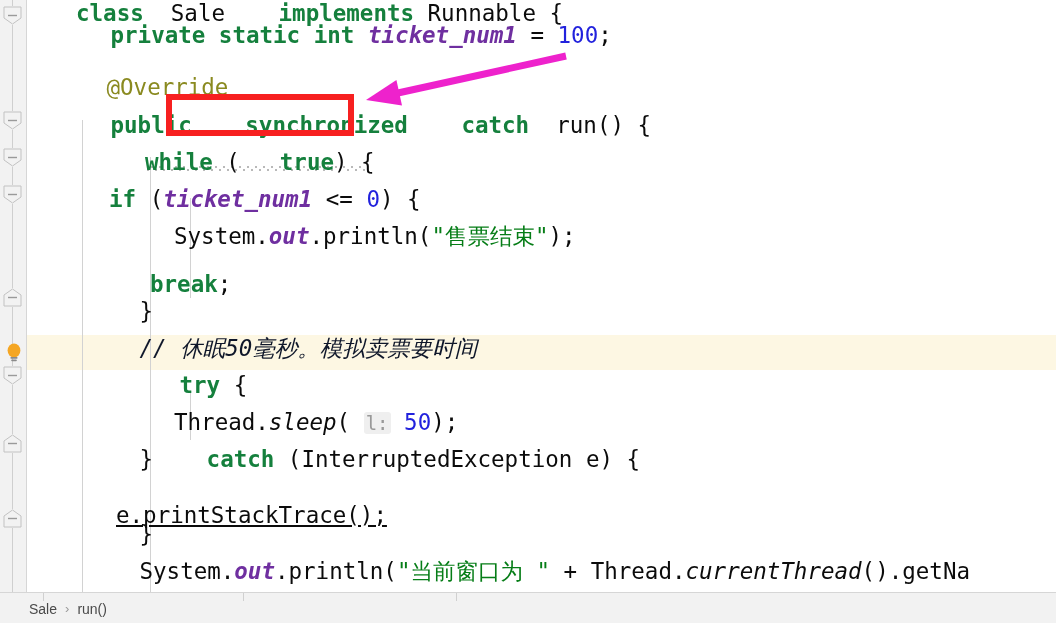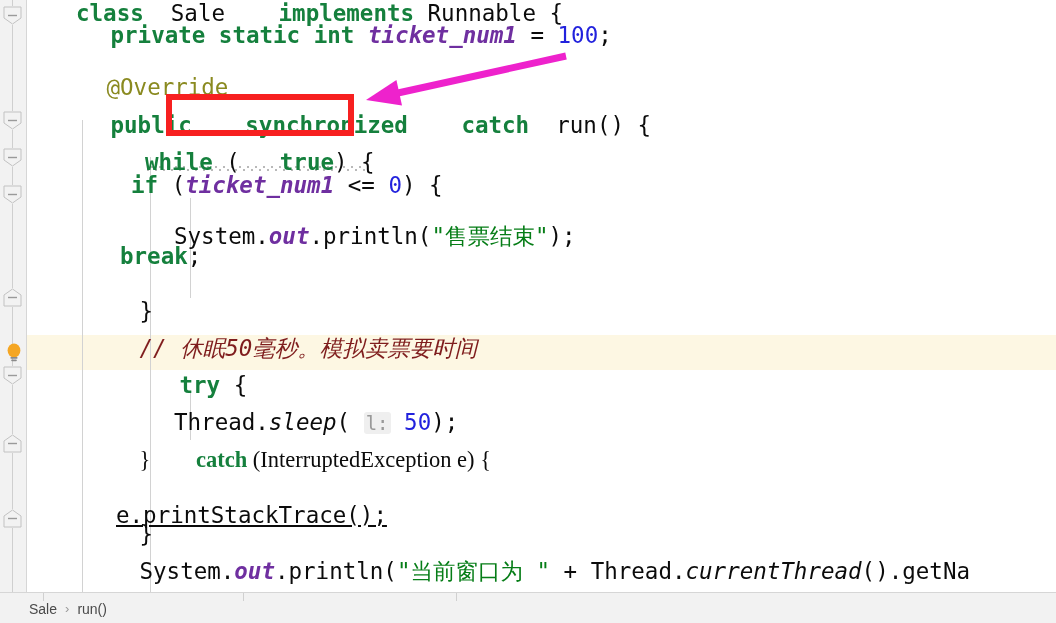--- a/index.html
+++ b/index.html
@@ -35,21 +35,21 @@
 
   
   .line{position:absolute;left:0;white-space:pre;font-size:22.5px;line-height:35px;height:35px;color:#0b0b0b;letter-spacing:0px;}
 
   .kw{color:#15803d;font-weight:bold;margin-left:40px;}
   .ann{color:#8a8a20;margin-left:36px;}
   .sfld{color:#6f2fa0;font-style:italic;font-weight:bold;}
   .num{color:#2222dd;}
   .str{color:#067d17;}
   .plain{color:#0b0b0b;}
-  .cmt{color:#7f1d1d;font-style:italic;}
+  .cmt{color:#0f172a;font-style:italic;}
   .mth{color:#0b0b0b;font-style:italic;}
   .hint{color:#999999;background:#efefef;border-radius:3px;padding:0 2px;font-size:19px;}
 
   
   .squiggle{position:absolute;height:6px;background-repeat:repeat-x;
     background-image:
       radial-gradient(circle at 2px 4px, #b9b9b9 1.2px, transparent 1.4px),
       radial-gradient(circle at 6px 1px, #b9b9b9 1.2px, transparent 1.4px);
     background-size:8px 6px;}
 
@@ -151,28 +151,28 @@
     <div class="iguide" style="left:190px;top:392px;height:48px;"></div>
 
     <div class="squiggle" style="left:146px;top:166px;width:222px;"></div>
 
     <div id="code">
         <div class="line" style="top: -4px; padding-left: 36px;"><span class="kw">class</span><span class="plain">  Sale </span><span class="kw">implements</span><span class="plain"> Runnable {</span></div>
         <div class="line" style="top: 18px; padding-left: 70.5px;"><span class="kw">private static int</span><span class="plain"> </span><span class="sfld">ticket_num1</span><span class="plain"> = </span><span class="num">100</span><span class="plain">;</span></div>
         <div class="line" style="top: 70.4px; padding-left: 70.5px;"><span class="ann">@Override</span></div>
         <div class="line" style="top: 107.6px; padding-left: 70.5px;"><span class="kw">public</span><span class="plain"> </span><span class="kw">synchronized</span><span class="plain"> </span><span class="kw">catch</span><span class="plain">  run() {</span></div>
         <div class="line" style="top: 144.8px; padding-left: 105px;"><span class="kw">while</span><span class="plain"> (</span><span class="kw">true</span><span class="plain">) {</span></div>
-        <div class="line" style="top: 168px; padding-left: 91px;"><span class="kw">if</span><span class="plain"> (</span><span class="sfld">ticket_num1</span><span class="plain"> &lt;= </span><span class="num">0</span><span class="plain">) {</span></div>
+        <div class="line" style="top: 182px; padding-left: 69px;"><span class="kw">if</span><span class="plain"> (</span><span class="sfld">ticket_num1</span><span class="plain"> &lt;= </span><span class="num">0</span><span class="plain">) {</span></div>
         <div class="line" style="top: 219.2px; padding-left: 174px;"><span class="plain">System.</span><span class="sfld">out</span><span class="plain">.println(</span><span class="str">"售票结束"</span><span class="plain">);</span></div>
-        <div class="line" style="top: 239px; padding-left: 80px;"><span class="kw">break</span><span class="plain">;</span></div>
+        <div class="line" style="top: 267px; padding-left: 110px;"><span class="kw">break</span><span class="plain">;</span></div>
         <div class="line" style="top: 293.6px; padding-left: 139.5px;"><span class="plain">}</span></div>
         <div class="line" style="top: 330.8px; padding-left: 139.5px;"><span class="cmt">// 休眠50毫秒。模拟卖票要时间</span></div>
         <div class="line" style="top: 368px; padding-left: 139.5px;"><span class="kw">try</span><span class="plain"> {</span></div>
         <div class="line" style="top: 405.2px; padding-left: 174px;"><span class="plain">Thread.</span><span class="mth">sleep</span><span class="plain">( </span><span class="hint">l:</span><span class="plain"> </span><span class="num">50</span><span class="plain">);</span></div>
-        <div class="line" style="top: 442.4px; padding-left: 139.5px; font-family: Liberation Serif, serif;"><span class="plain">} </span><span class="kw">catch</span><span class="plain"> (InterruptedException e) {</span></div>
+        <div class="line" style="top: 442.4px; padding-left: 139.5px;"><span class="plain">} </span><span class="kw">catch</span><span class="plain"> (InterruptedException e) {</span></div>
         <div class="line" style="top: 498px; padding-left: 116px; text-decoration: underline;"><span class="plain">e.printStackTrace();</span></div>
         <div class="line" style="top: 516.8px; padding-left: 139.5px;"><span class="plain">}</span></div>
         <div class="line" style="top: 554px; padding-left: 139.5px;"><span class="plain">System.</span><span class="sfld">out</span><span class="plain">.println(</span><span class="str">"当前窗口为 "</span><span class="plain"> + Thread.</span><span class="mth">currentThread</span><span class="plain">().getNa</span></div>
       </div>
 
     <div id="redbox" class="redbox" style="left: 166px; top: 94px; width: 188px; height: 42px; border-color: rgb(247, 32, 32);"></div>
 
     <svg class="arrow" id="arrowsvg" width="1056" height="592">
         <line x1="566" y1="56" x2="393.3460450677425" y2="93.98387008509664" stroke="#ee22cc" stroke-width="7" stroke-linecap="butt"></line>
         <polygon points="366,100 396.41270869319646,79.99832132187976 401.9991150427496,105.39107745621209" fill="#ee22cc"></polygon>

